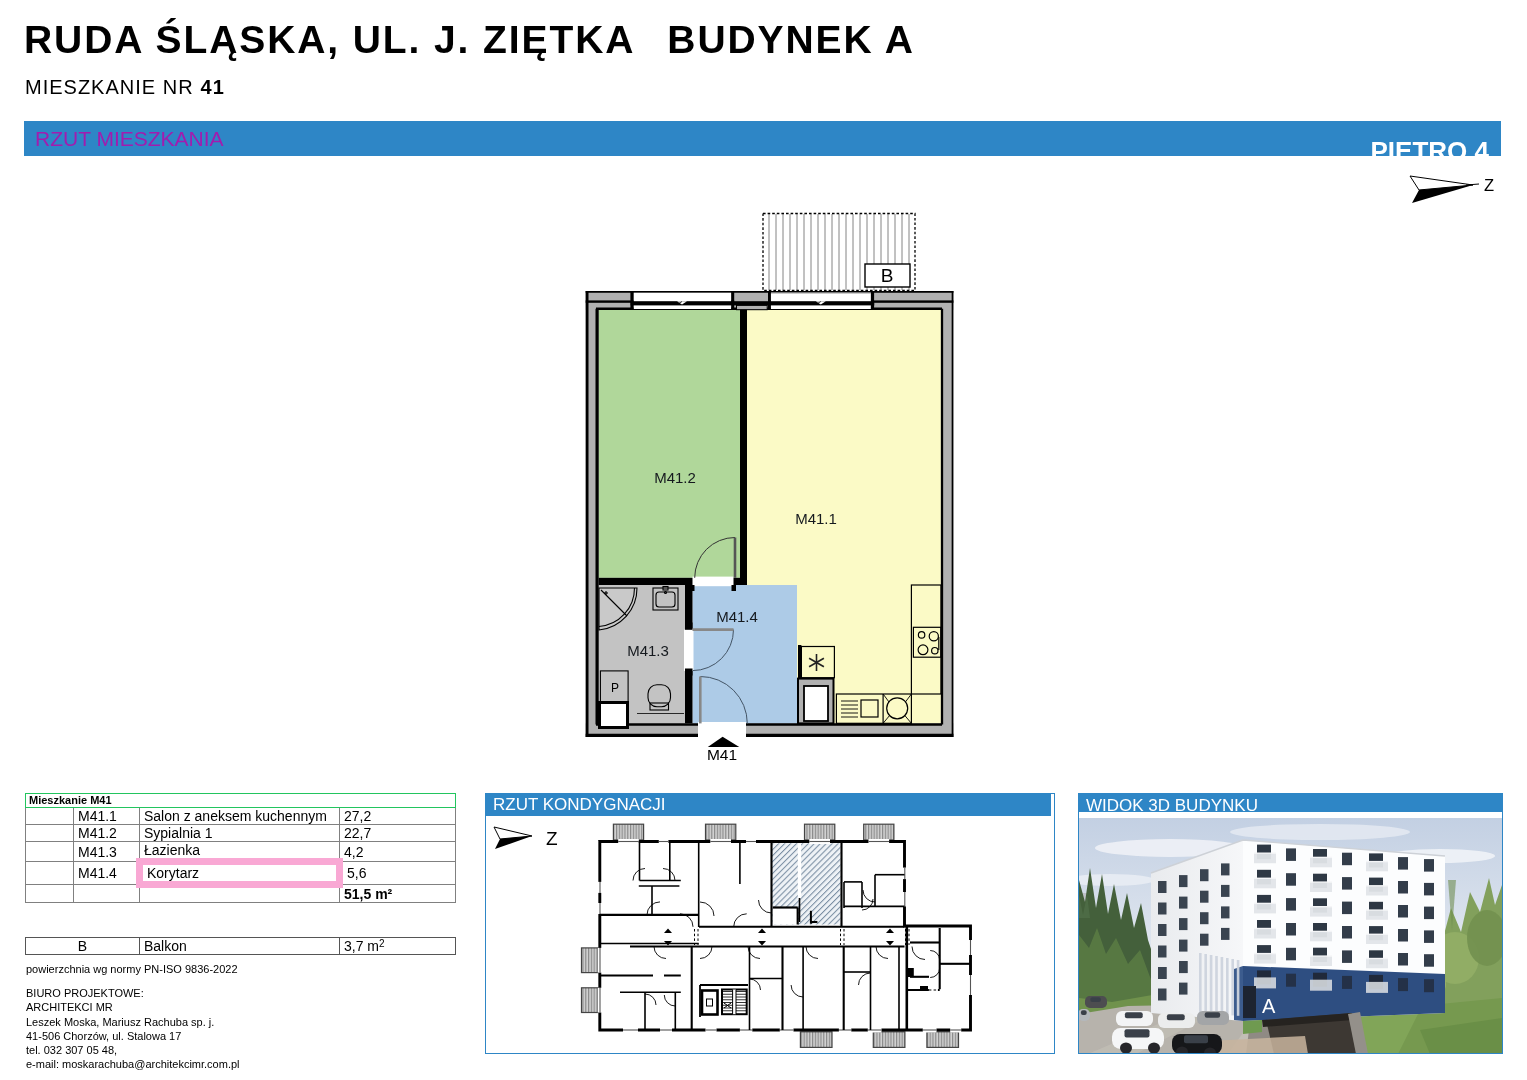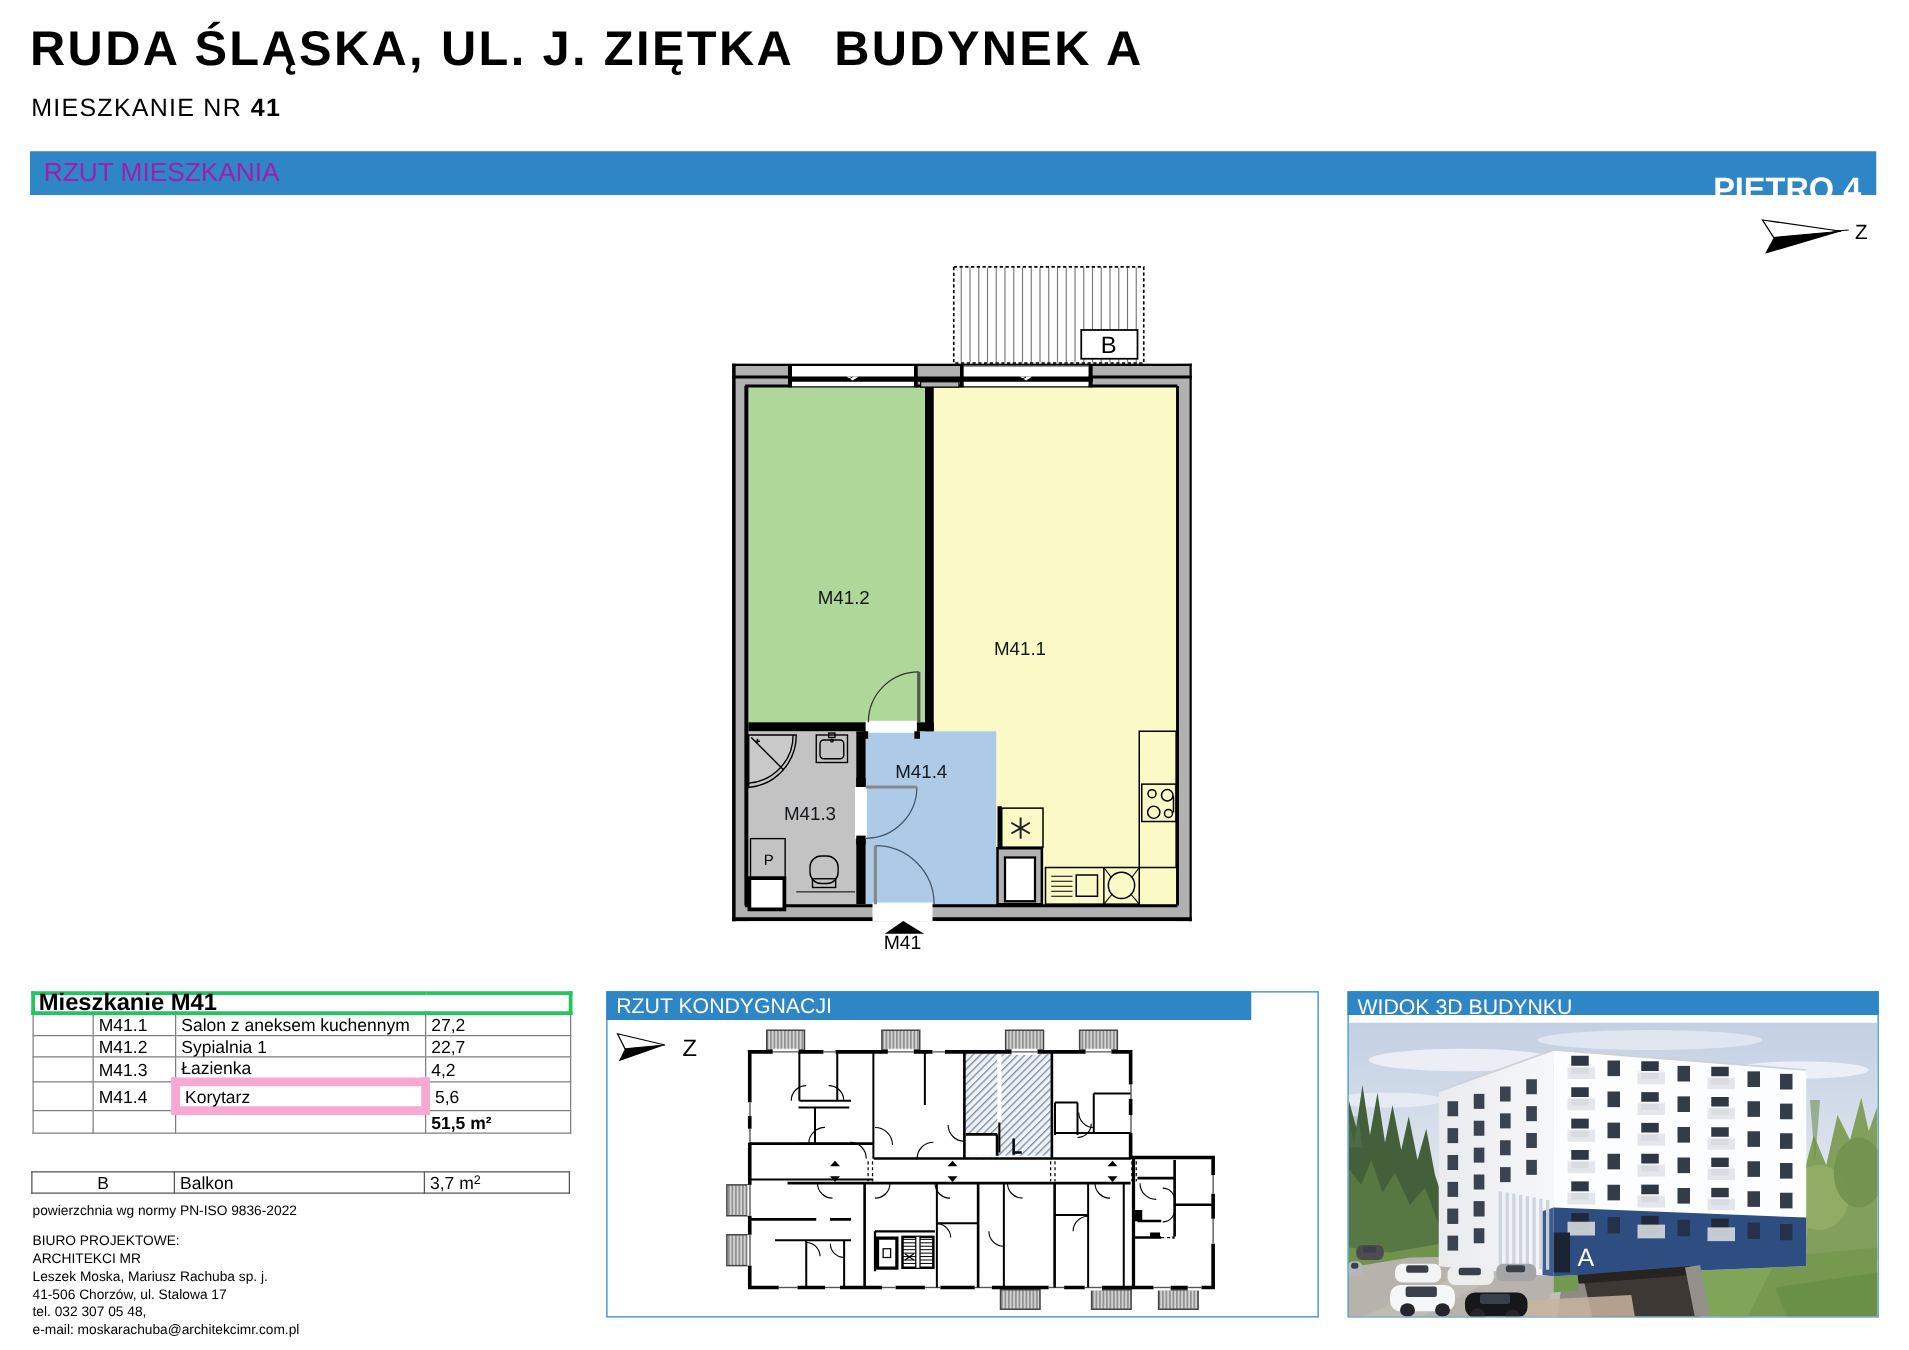--- a/index.html
+++ b/index.html
@@ -239,21 +239,21 @@
 <div class="abs" style="left:25px;top:793px;width:430px;">
 <table style="table-layout:fixed;width:430px;border-collapse:collapse;font-size:14px;color:#000;white-space:nowrap;border:1.4px solid #333;">
   <colgroup>
         <col style="width:48px">
         <col style="width:66px">
         <col style="width:200px">
         <col style="width:116px">
       </colgroup>
   <tbody>
         <tr>
-          <td colspan="4" style="height:13px;line-height:13px;padding:0 0 0 3px;font-weight:bold;font-size:19px;border:3px solid #22c55e;">Mieszkanie M41</td>
+          <td colspan="4" style="height:13px;line-height:13px;padding:0 0 0 3px;font-weight:bold;font-size:11px;border:1px solid #22c55e;">Mieszkanie M41</td>
         </tr>
   <tr>
     <td style="height:14px;line-height:14px;border:1px solid #808080;"></td>
     <td style="padding:0 0 0 4px;border:1px solid #808080;">M41.1</td>
     <td style="padding:0 16px 0 4px;border:1px solid #808080;">Salon z aneksem kuchennym</td>
     <td style="padding:0 0 0 4px;border:1px solid #808080;">27,2</td>
   </tr>
   <tr>
     <td style="height:14px;line-height:14px;border:1px solid #808080;"></td>
     <td style="padding:0 0 0 4px;border:1px solid #808080;">M41.2</td>
@@ -304,21 +304,21 @@
 <div class="abs" style="left:26px;top:986px;font-size:11px;color:#000;line-height:14.3px;">
 BIURO PROJEKTOWE:<br>
 ARCHITEKCI MR<br>
 Leszek Moska, Mariusz Rachuba sp. j.<br>
 41-506 Chorzów, ul. Stalowa 17<br>
 tel. 032 307 05 48,<br>
 e-mail: moskarachuba@architekcimr.com.pl
 </div>
 
 <div class="abs" style="left:485px;top:793px;width:570px;height:261px;border:1px solid #2e86c6;box-sizing:border-box;background:#fff;"></div>
-<div class="abs" style="left:485px;top:793px;width:516px;height:23px;background:#2e86c6;color:#fff;font-size:17px;line-height:23px;padding-left:0;box-sizing:border-box;"><span style="margin-left:8px;">RZUT KONDYGNACJI</span></div>
+<div class="abs" style="left:485px;top:793px;width:566px;height:23px;background:#2e86c6;color:#fff;font-size:17px;line-height:23px;padding-left:0;box-sizing:border-box;"><span style="margin-left:8px;">RZUT KONDYGNACJI</span></div>
 
 <svg class="abs" style="left:486px;top:816px;" width="566" height="236" viewBox="486 816 566 236">
 
   <g>
     <polygon points="494,827 532,836 500,839" fill="#fff" stroke="#000" stroke-width="1"></polygon>
     <polygon points="500,839 532,836 495,849" fill="#000"></polygon>
     <text x="546" y="845" font-size="19" fill="#000">Z</text>
   </g>
   <g id="kplan">
   <defs>

